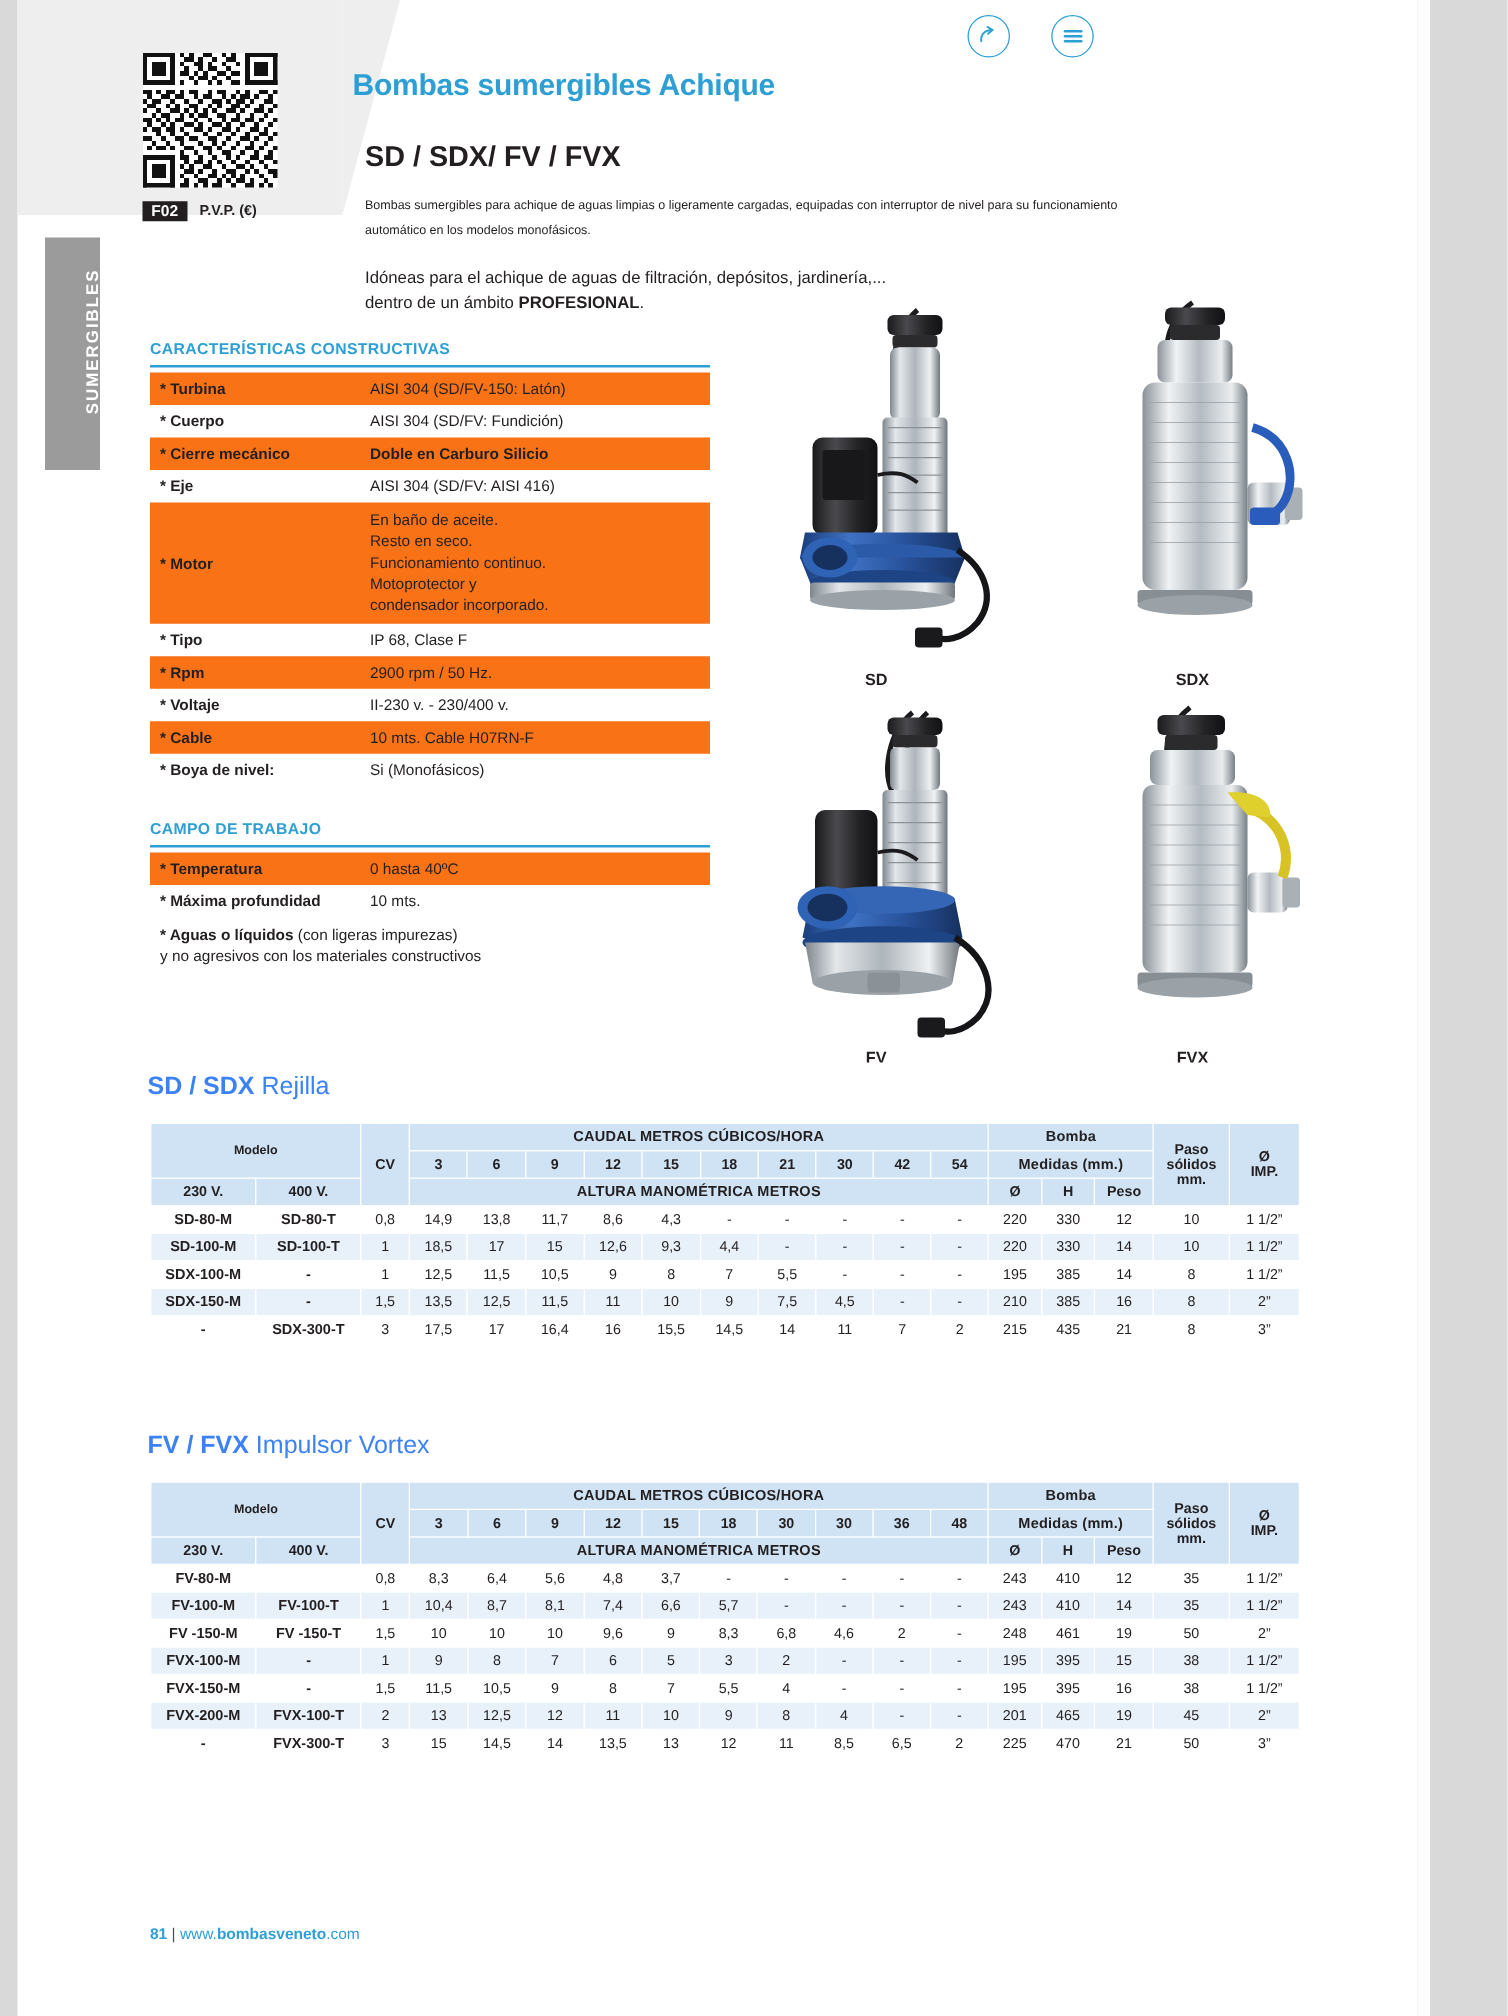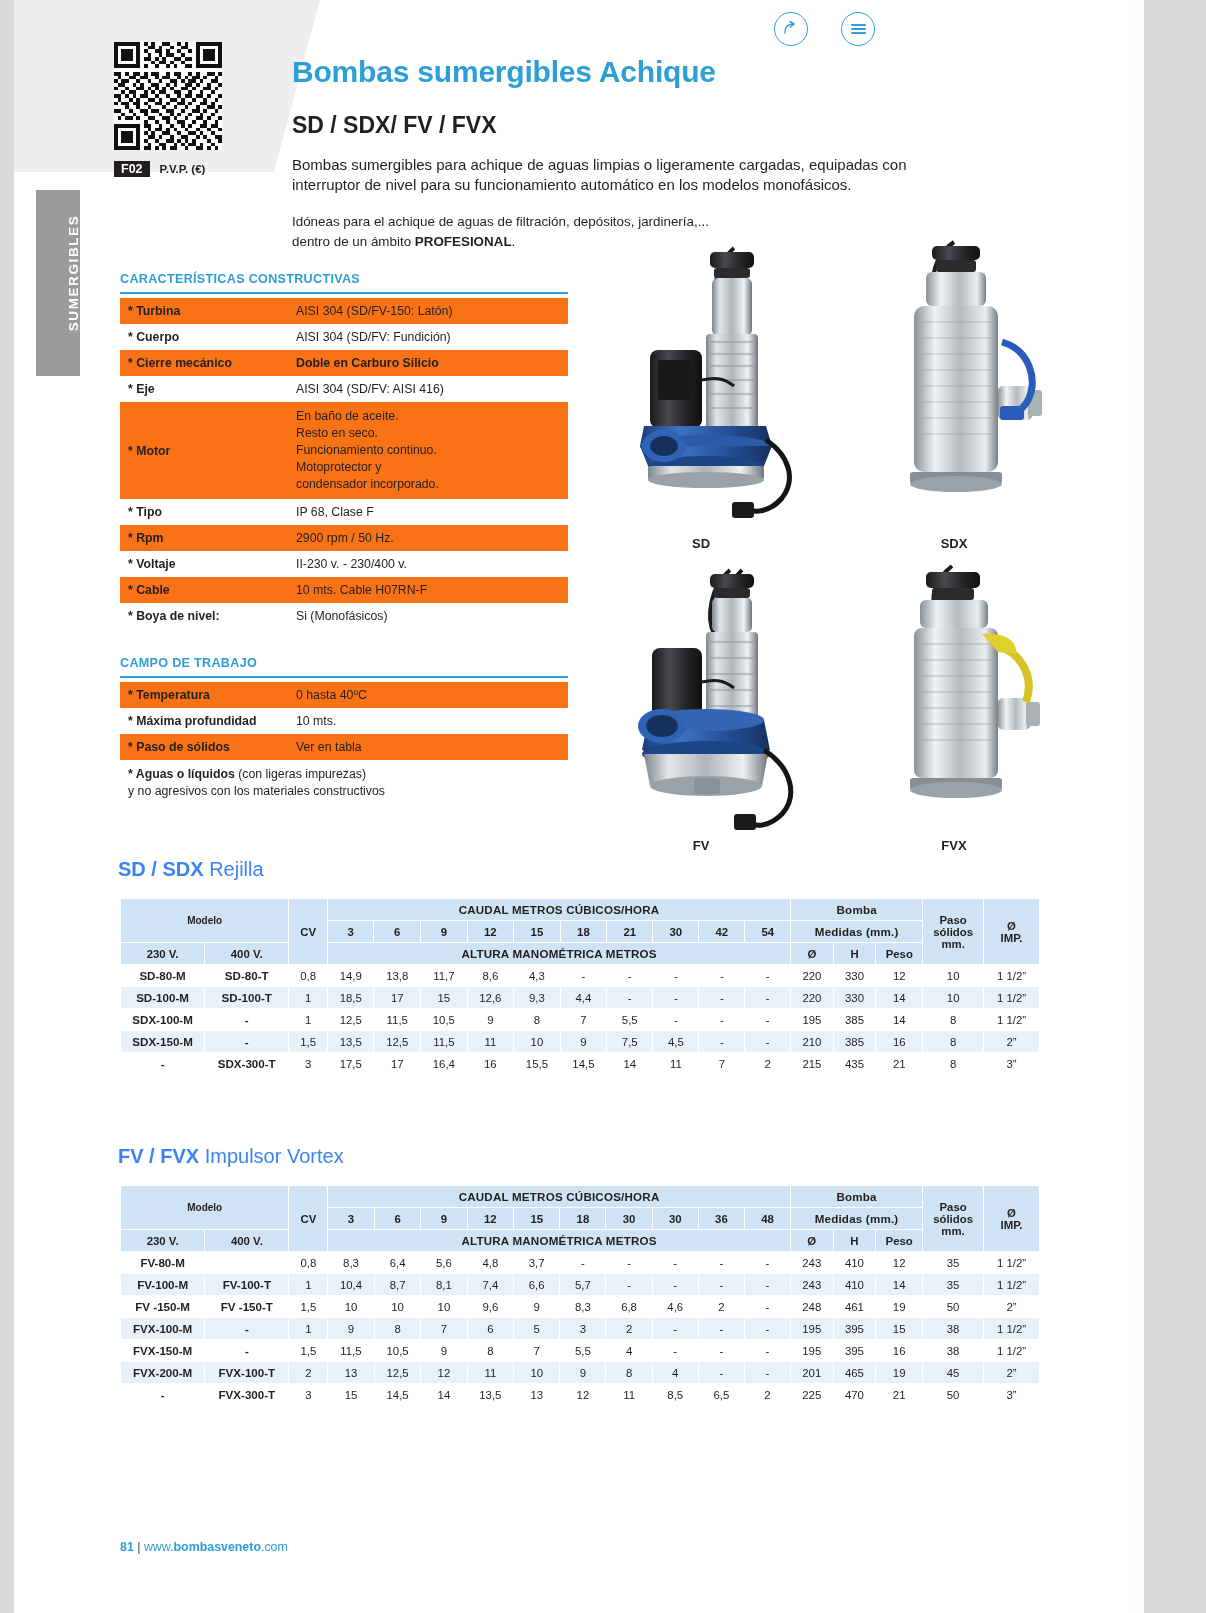--- a/index.html
+++ b/index.html
@@ -66,31 +66,31 @@
     position:absolute; width:34px; height:34px; border-radius:50%;
     border:1.6px solid #2e9fd4;
     display:flex; align-items:center; justify-content:center;
   }
   .circ-icon.back { left:15px; top:6px; }
   .circ-icon.menu { left:82px; top:6px; }
   .menu-lines { width:15px; }
   .menu-lines i { display:block; height:1.8px; background:#2e9fd4; margin:2.6px 0; border-radius:1px;}
   
   .title-main {
-    position:absolute; left:278px; top:55px;
-    font-size:30px; font-weight:bold; color:#2e9fd4;
+    position:absolute; left:268px; top:55px;
+    font-size:24px; font-weight:bold; color:#2e9fd4;
     letter-spacing:-0.2px;
   }
   .title-sub {
     position:absolute; left:278px; top:112px;
     font-size:23px; font-weight:bold; color:#231f20;
   }
   .intro1 {
     position:absolute; left:278px; top:155px; width:650px;
-    font-size:15px; line-height:20px; color:#231f20;
+    font-size:10px; line-height:20px; color:#231f20;
   }
   .intro2 {
     position:absolute; left:278px; top:212px; width:620px;
     font-size:13.4px; line-height:20px; color:#231f20;
   }
   .intro2 b { font-weight:bold; }
   
   .spec-title {
     position:absolute; font-size:12.6px; font-weight:bold; color:#2e9fd4;
     letter-spacing:0.3px;
@@ -491,24 +491,20 @@
   <table class="spec s2">
     <tbody>
       <tr class="alt">
           <td class="k">* Temperatura</td>
           <td class="v">0 hasta 40ºC</td>
         </tr>
       <tr>
           <td class="k">* Máxima profundidad</td>
           <td class="v">10 mts.</td>
         </tr>
-      <tr class="alt">
-          <td class="k">* Paso de sólidos</td>
-          <td class="v">Ver en tabla</td>
-        </tr>
       <tr>
         <td class="note-cell" colspan="2">
           <b>* Aguas o líquidos</b><span> (con ligeras impurezas)</span><br>
           <span>y no agresivos con los materiales constructivos</span>
         </td>
       </tr>
     </tbody>
   </table>
 
   <div class="photos">

